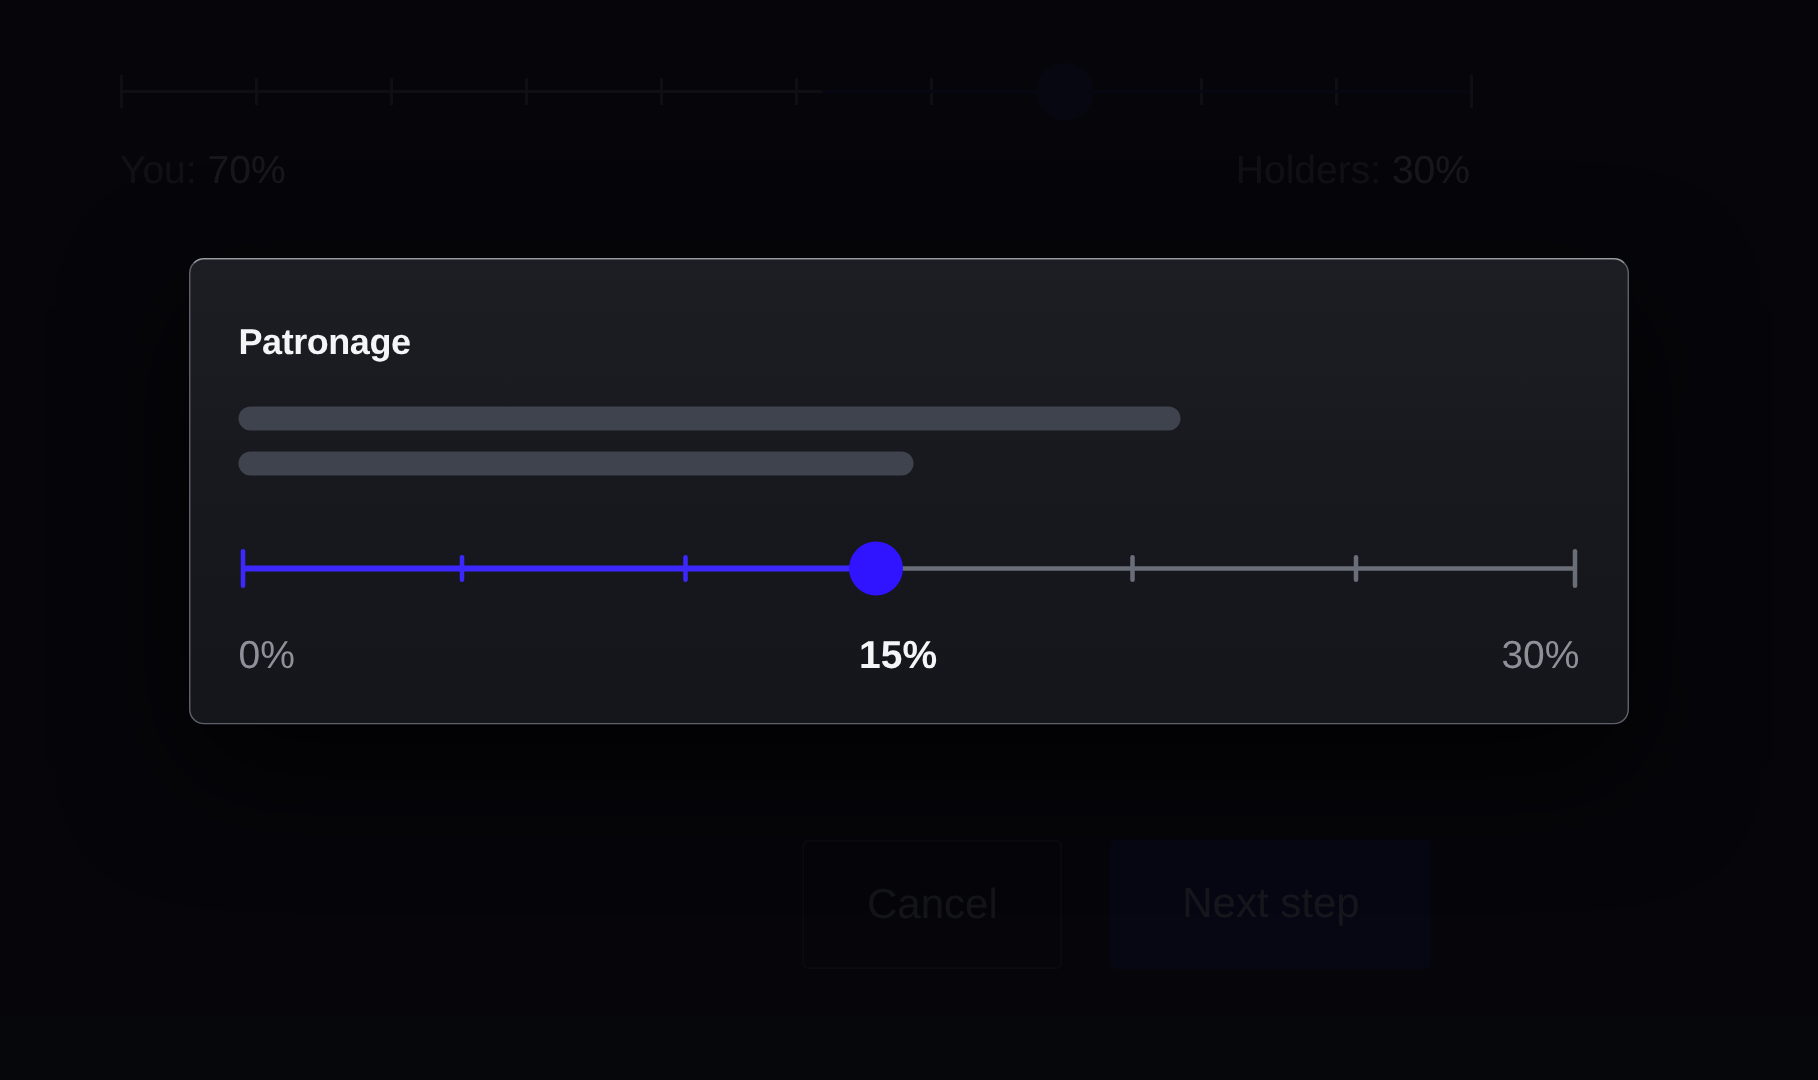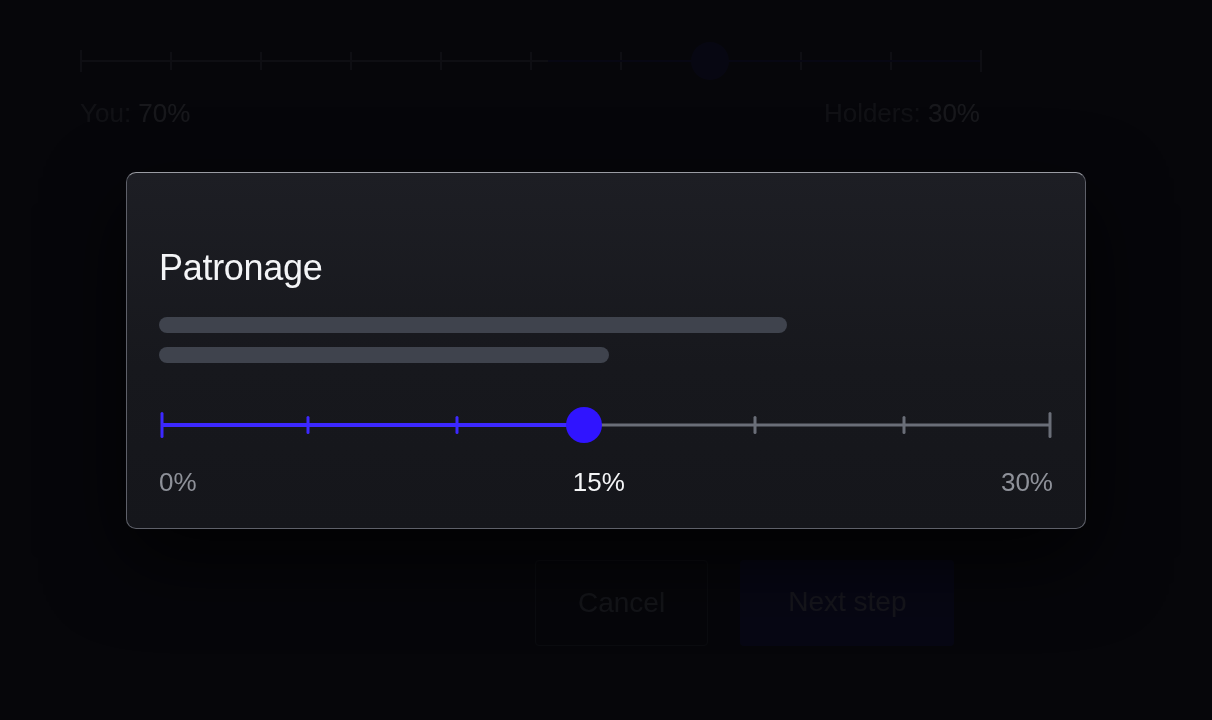--- a/index.html
+++ b/index.html
@@ -99,26 +99,25 @@
     width: 960px;
     background: linear-gradient(180deg, #1d1e24 0%, #17181d 55%, #15161b 100%);
     border: 1px solid #5e6069;
     border-top-color: #9a9ca3;
     border-radius: 10px;
     padding: 42px 32px 30px 32px;
     box-shadow: 0 30px 80px rgba(0,0,0,0.75);
   }
 
   .card-title {
-    font-size: 36px;
-    font-weight: 400;
+    font-size: 24px;
+    font-weight: 700;
     color: #f4f5f7;
     letter-spacing: -0.3px;
     margin-bottom: 28px;
-    margin-top: 32px;
   }
 
   .skel-line {
     background: #3f434d;
     border-radius: 10px;
     height: 16px;
     margin-bottom: 14px;
   }
   .skel-line.w1 { width: 628px; }
   .skel-line.w2 { width: 450px; }
@@ -171,21 +170,21 @@
   }
 
   .slider-labels {
     display: flex;
     justify-content: space-between;
     margin-top: 24px;
     font-size: 26px;
     font-weight: 500;
   }
   .slider-labels .end-label { color: #8e9199; }
-  .slider-labels .mid-label { color: #f4f5f7; }
+  .slider-labels .mid-label { color: #f4f5f7; font-weight: bold; }
 </style>
 </head>
 <body>
 
 <div class="bg-content">
   <div class="bg-slider-track">
     <div class="bg-tick end" style="left:0%"></div>
     <div class="bg-tick" style="left:10%"></div>
     <div class="bg-tick" style="left:20%"></div>
     <div class="bg-tick" style="left:30%"></div>

